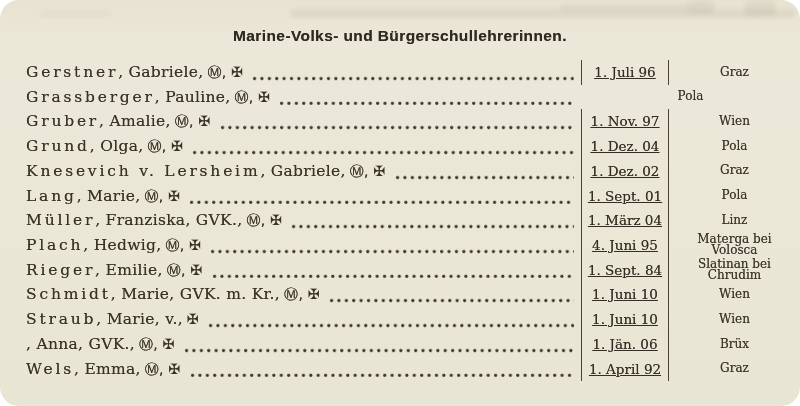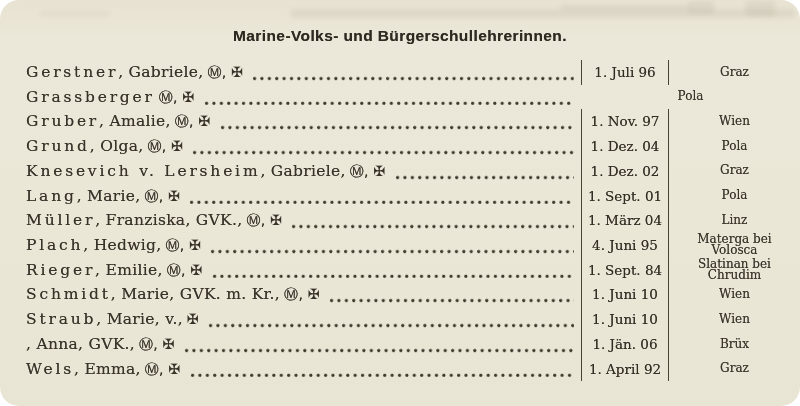--- a/index.html
+++ b/index.html
@@ -61,20 +61,21 @@
   .cell-date {
     width: 88px;
     box-sizing: border-box;
     border-left: 1.5px solid #494234;
     border-right: 1.5px solid #494234;
     text-align: center;
     font-size: 13.5px;
     line-height: 24.72px;
     white-space: nowrap;
     color: #332d24;
+    text-decoration: underline;
   }
   .cell-place {
     flex: 1;
     box-sizing: border-box;
     padding-right: 12px;
     display: flex;
     align-items: center;
     justify-content: center;
     text-align: center;
     font-size: 12px;
@@ -105,20 +106,21 @@
           <span class="symbols">Ⓜ, ✠</span>
           <span class="leader"></span>
         </div>
       <div class="cell-date">1. Juli 96</div>
       <div class="cell-place">Graz</div>
     </div>
 
     <div class="row">
       <div class="cell-name">
           <span class="surname">Grassberger</span>
+          <span>, Pauline,</span>
           <span class="symbols">Ⓜ, ✠</span>
           <span class="leader"></span>
         </div>
       <div class="cell-place">Pola</div>
     </div>
 
     <div class="row">
       <div class="cell-name">
           <span class="surname">Gruber</span>
           <span>, Amalie,</span>

